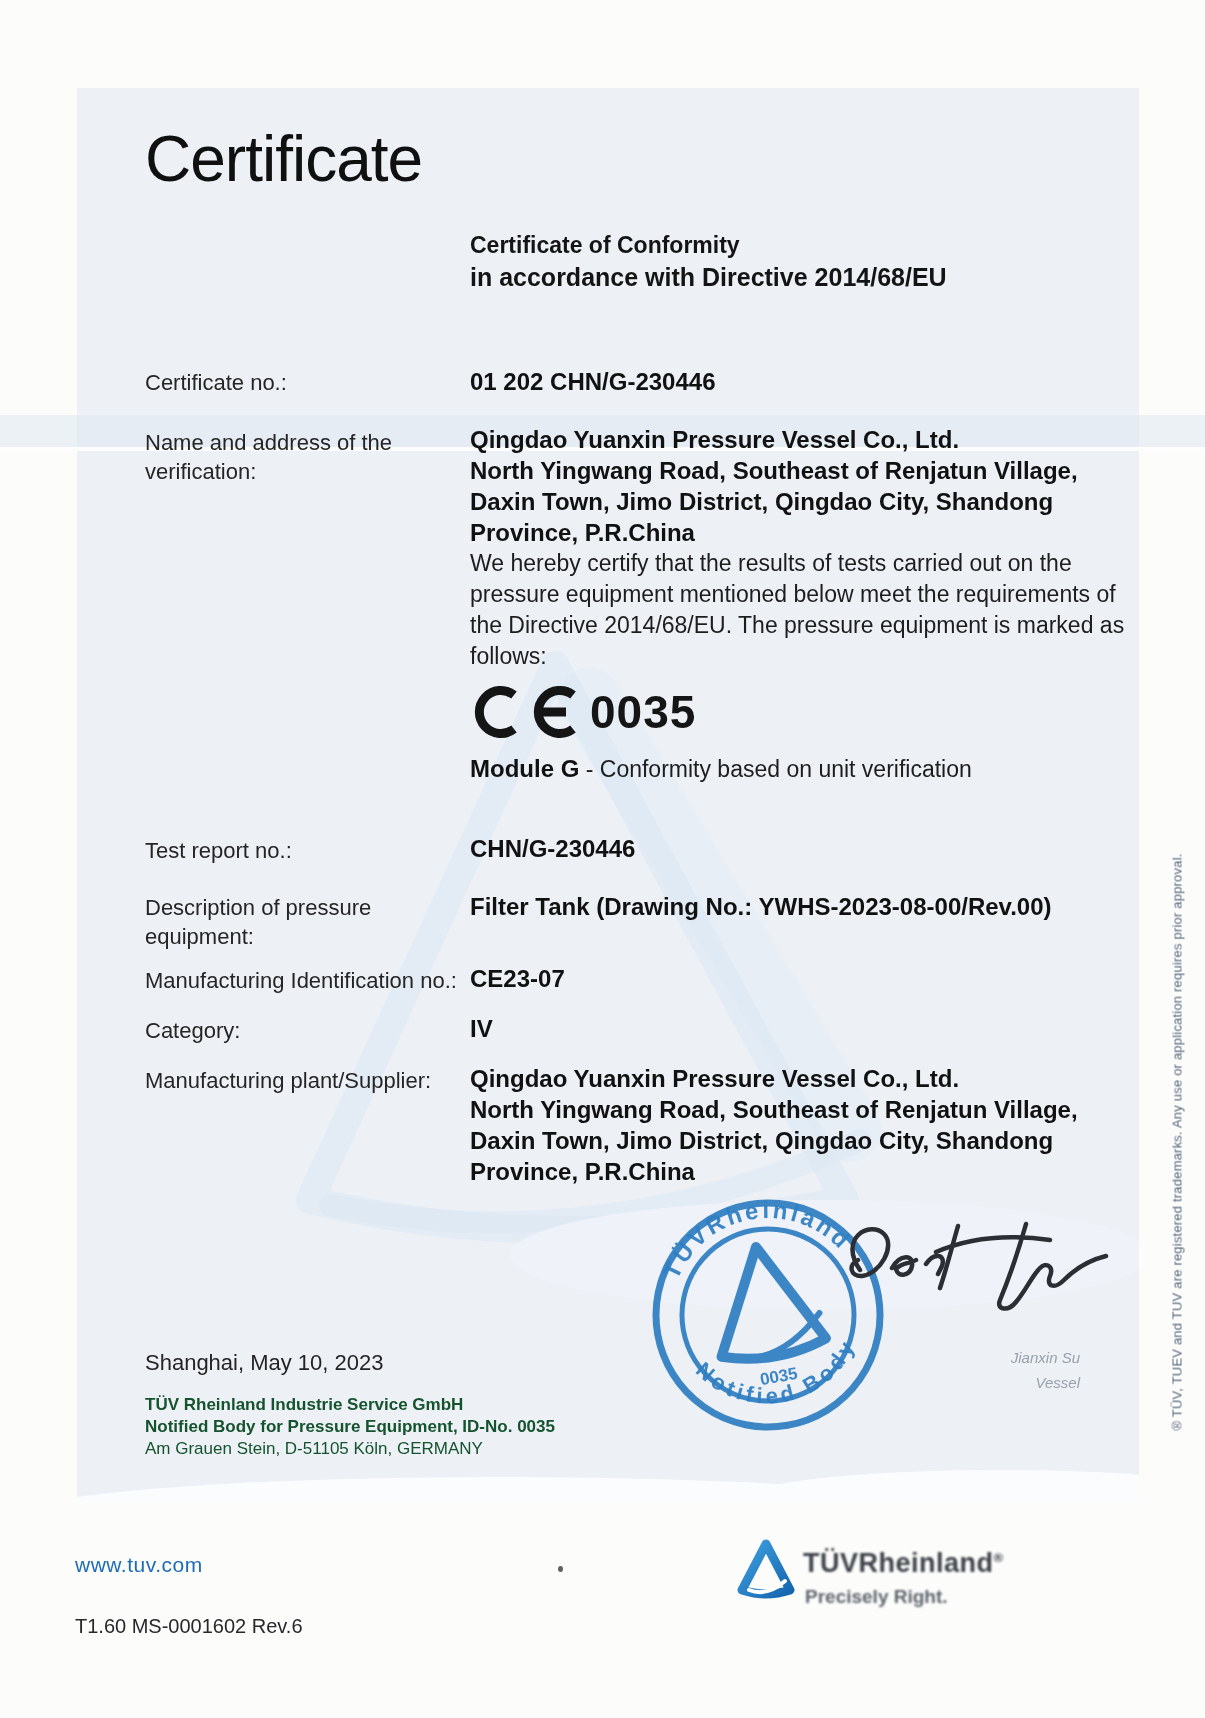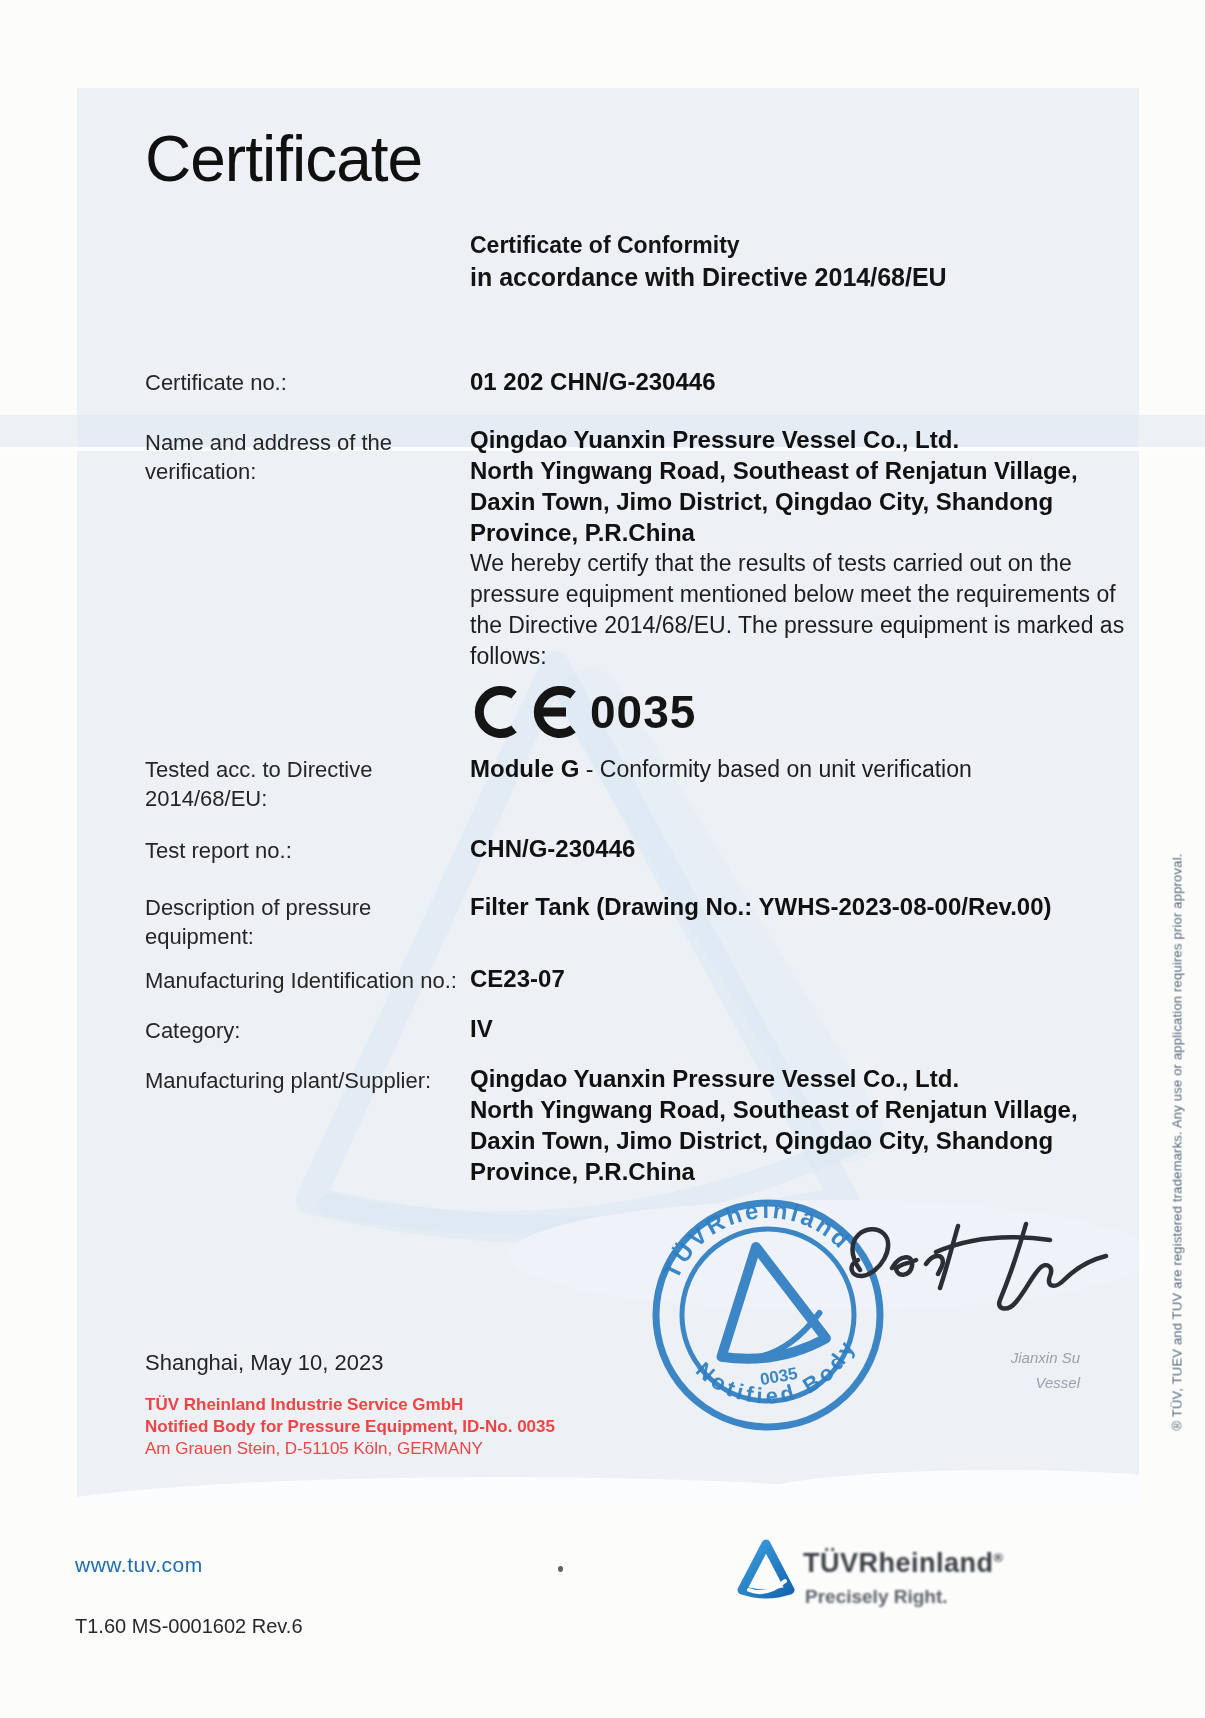--- a/index.html
+++ b/index.html
@@ -17,21 +17,21 @@
   .title{
     font-size:64px;font-weight:400;letter-spacing:-1px;color:#101010;text-align:right;
   }
   .sub1{font-size:23px;font-weight:bold;color:#141414;}
   .sub2{font-size:25px;font-weight:bold;color:#141414;margin-top:4px;}
   .label{font-size:22px;color:#252525;line-height:29px;}
   .value{font-size:24px;font-weight:bold;color:#111;line-height:31px;}
   .note{font-size:23px;font-weight:normal;color:#1d1d1d;line-height:31px;}
   .mixedline{font-size:23px;color:#1d1d1d;}
   .mixedline b{font-size:24px;color:#111;}
-  .small-addr{font-size:17px;line-height:22px;color:#ef4444;}
+  .small-addr{font-size:17px;line-height:22px;color:#14532d;}
   .small-addr .b{font-weight:bold;}
   .place-date{font-size:22px;color:#242424;}
   .signatory{
     font-size:15px;color:#98a1ac;text-align:right;line-height:25px;
     filter:blur(0.7px);
     font-style:italic;
   }
   .website{font-size:21px;color:#1d6cb4;letter-spacing:0.5px;}
   .doccode{font-size:20px;color:#26282a;}
   .brandtext{font-size:27px;font-weight:bold;color:#3c4147;filter:blur(0.8px);letter-spacing:0.5px;}
@@ -95,24 +95,20 @@
 
   <svg class="abs" style="left:468px;top:684px;" width="260" height="56" viewBox="0 0 260 56">
     <g fill="none" stroke="#151515" stroke-width="9">
       <path d="M46,11 A21.5,21.5 0 1 0 46,45"></path>
       <path d="M105,11 A21.5,21.5 0 1 0 105,45"></path>
       <line x1="72" y1="28" x2="98" y2="28"></line>
     </g>
     <text x="122" y="44" font-size="46" font-weight="bold" fill="#151515" letter-spacing="1">0035</text>
   </svg>
 
-  <div class="abs label" style="left:145px;top:755px;">
-    <div>Tested acc. to Directive</div>
-    <div>2014/68/EU:</div>
-  </div>
   <div class="abs mixedline" style="left:470px;top:755px;">
     <b>Module G</b><span> - Conformity based on unit verification</span>
   </div>
 
   <div class="abs label" style="left:145px;top:836px;">Test report no.:</div>
   <div class="abs value" style="left:470px;top:833px;">CHN/G-230446</div>
 
   <div class="abs label" style="left:145px;top:893px;">
     <div>Description of pressure</div>
     <div>equipment:</div>

